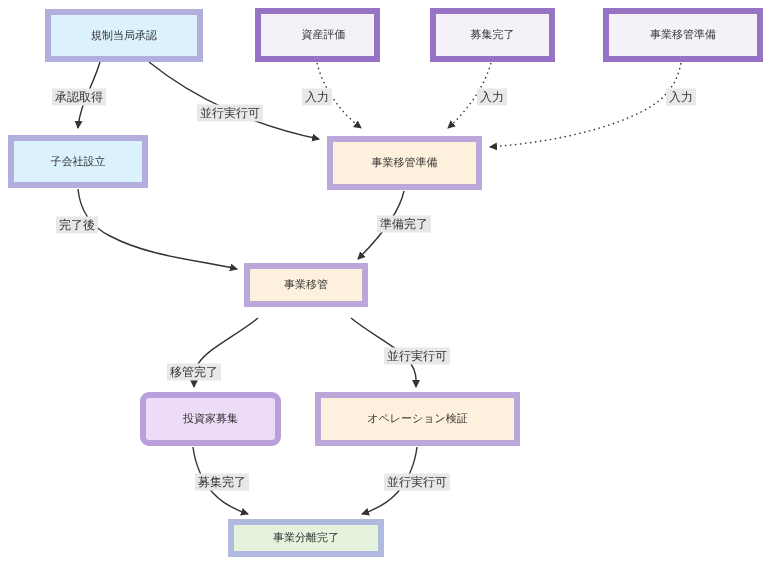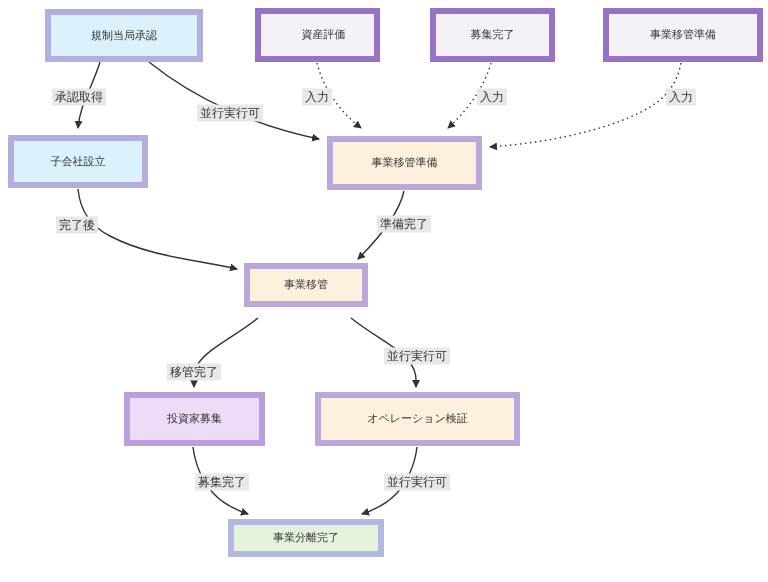--- a/index.html
+++ b/index.html
@@ -27,21 +27,21 @@
   .style-purple{background:var(--c-purple_fill,#ecdcf7);border-color:var(--c-purple_border,#b9a0da);}
   .style-green {background:var(--c-green_fill,#e5f3dd); border-color:var(--c-green_border,#b0bade);}
 
   #node-approval  {left:45px;  top:9px;   width:158px; height:53px;}
   #node-asset     {left:255px; top:8px;   width:125px; height:54px;padding-left:12px;}
   #node-contract  {left:430px; top:8px;   width:125px; height:54px;}
   #node-system    {left:603px; top:8px;   width:160px; height:54px;}
   #node-subsidiary{left:8px;   top:135px; width:140px; height:53px;}
   #node-prep      {left:327px; top:136px; width:155px; height:54px;}
   #node-transfer  {left:244px; top:263px; width:124px; height:44px;}
-  #node-investor  {left:124px; top:392px; width:141px; height:54px;}
+  #node-investor  {left:140px; top:392px; width:141px; height:54px;border-radius:9px;}
   #node-ops       {left:315px; top:392px; width:205px; height:54px;}
   #node-done      {left:228px; top:519px; width:156px; height:38px;}
 
   .edge-label{
     position:absolute;
     transform:translate(-50%,-50%);
     background:var(--c-edge_label_bg,#e8e8e8);
     color:var(--c-text,#333);
     font-size:12px;
     padding:1px 3px;

